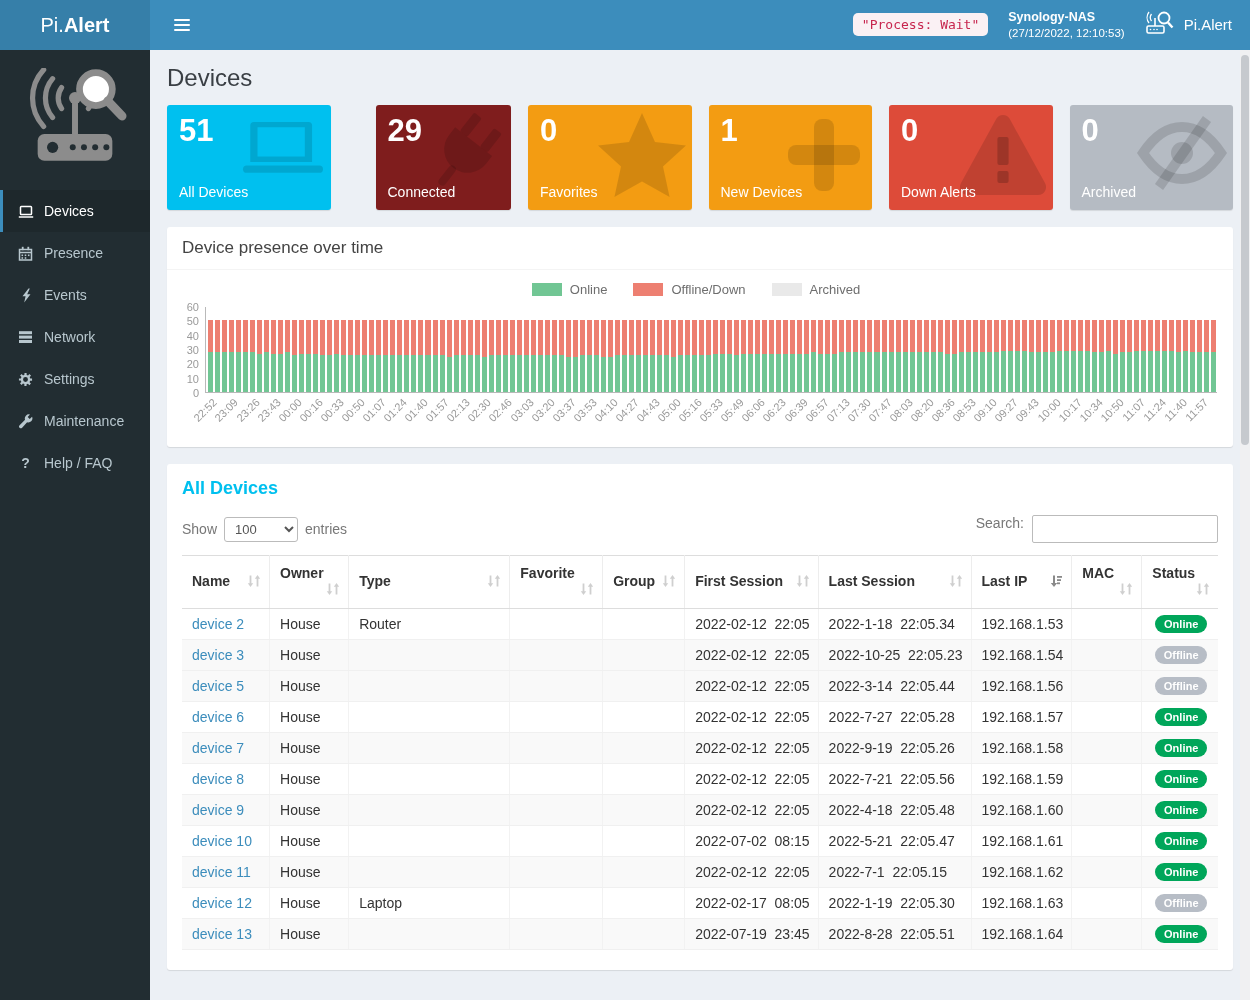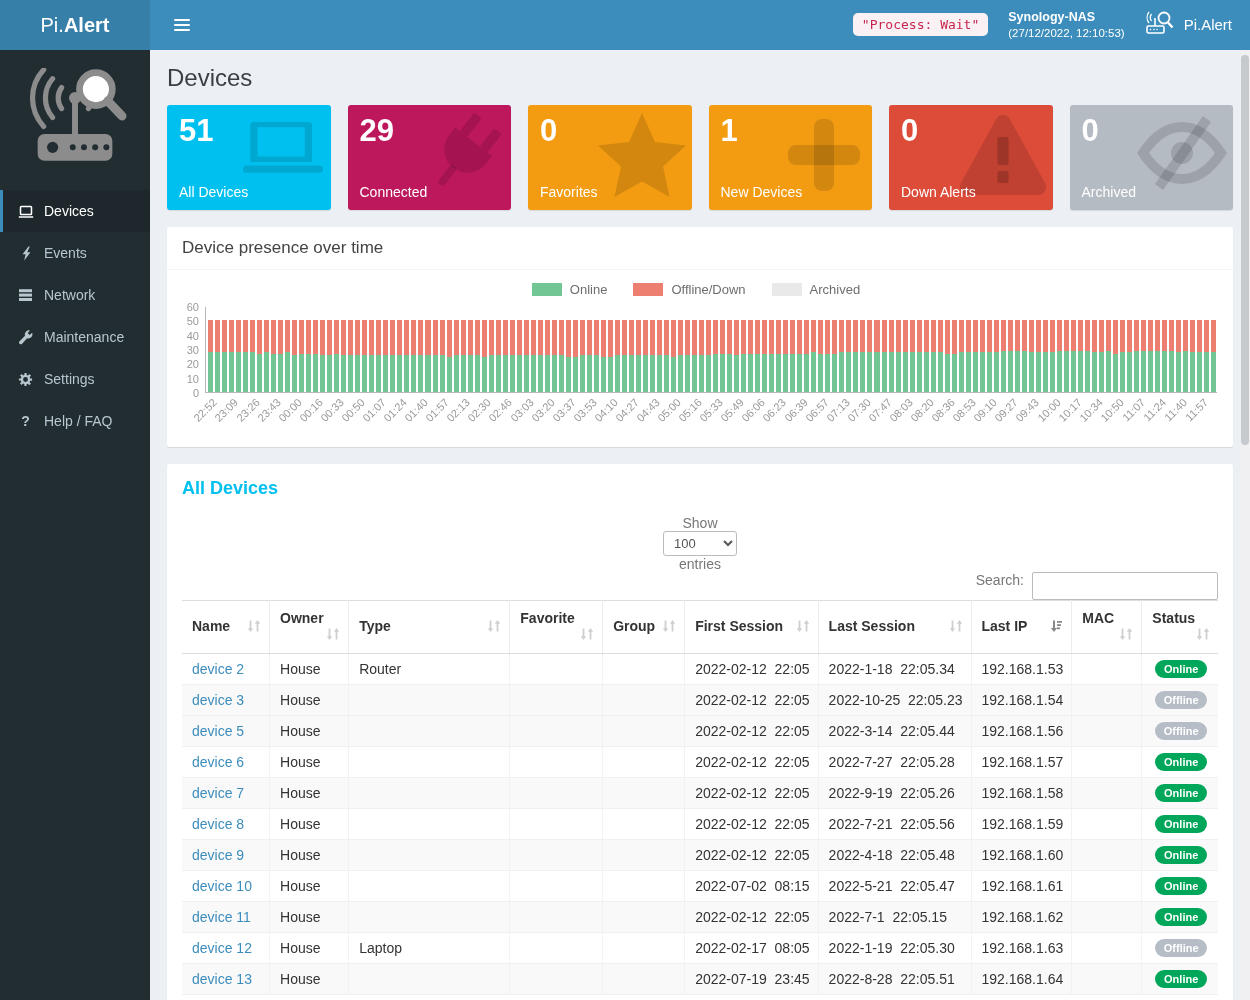--- a/index.html
+++ b/index.html
@@ -56,21 +56,21 @@
   .bars { flex:1; height:86px; display:flex; align-items:flex-end; gap:2px; border-left:1px solid #b9b9b9; border-bottom:1px solid #b9b9b9; padding-left:2px; }
   .bar { flex:1; display:flex; flex-direction:column; justify-content:flex-end; height:100%; }
   .bar div { width:100%; }
   .x-labels { display:flex; margin-left:30px; height:48px; }
   .x-cell { flex:1; position:relative; }
   .x-cell span { position:absolute; top:3px; right:72%; transform:rotate(-45deg); transform-origin:top right; white-space:nowrap; font-size:11px; color:#9a9a9a; }
 
   
   .table-panel { padding:12px 15px 20px 15px; }
   .section-title { color:#00c0ef; font-size:18px; font-weight:bold; margin:2px 0 16px 0; }
-  .controls { display:flex; align-items:center; color:#777; font-size:14px;flex-direction:column; }
+  .controls { display:flex; align-items:center; margin-bottom:12px; color:#777; font-size:14px; }
   .controls select { margin:0 7px; padding:3px 6px; border:1px solid #bbb; border-radius:3px; color:#555; font-size:13px; width:74px; background:#fff; }
   .search-wrap { margin-left:auto; display:flex; gap:8px; }
   .search-wrap input { width:186px; height:28px; border:1px solid #bbb; border-radius:2px; padding:0 6px; font-size:13px; }
 
   table.devices { width:100%; border-collapse:collapse; font-size:14px; color:#333; border-top:1px solid #ddd; }
   table.devices th { text-align:left; font-weight:bold; padding:9px 8px 9px 10px; border-bottom:1px solid #ddd; border-right:1px solid #ededed; white-space:nowrap; cursor:pointer; }
   table.devices th .sort { float:right; margin-left:6px; margin-top:1px; }
   table.devices td { padding:6px 8px 6px 10px; border-bottom:1px solid #f0f0f0; border-right:1px solid #f2f2f2; white-space:pre; }
   table.devices th:last-child, table.devices td:last-child { border-right:none; }
   table.devices tr.stripe td { background:#f9f9f9; }
@@ -148,51 +148,66 @@
       <span class="micon">
         <svg width="16" height="15" viewBox="0 0 16 15" fill="none" stroke="currentColor" stroke-width="1.5">
             <rect x="2.5" y="2.5" width="11" height="8" rx="0.8"></rect>
             <path d="M0.8,13 h14.4"></path>
           </svg>
       </span>
       <span>Devices</span>
     </li>
     <li>
       <span class="micon">
+        <svg width="15" height="15" viewBox="0 0 15 15" fill="currentColor">
+            <path d="M1.5,3.5h12v10.5h-12z M1.5,3.5 v3 h12 v-3" fill="none" stroke="currentColor" stroke-width="1.5"></path>
+            <rect x="3.8" y="0.8" width="1.8" height="3.4"></rect>
+            <rect x="9.4" y="0.8" width="1.8" height="3.4"></rect>
+            <rect x="3.5" y="8.5" width="1.6" height="1.6"></rect>
+            <rect x="6.7" y="8.5" width="1.6" height="1.6"></rect>
+            <rect x="9.9" y="8.5" width="1.6" height="1.6"></rect>
+            <rect x="3.5" y="11.2" width="1.6" height="1.6"></rect>
+            <rect x="6.7" y="11.2" width="1.6" height="1.6"></rect>
+          </svg>
+      </span>
+      <span>Presence</span>
+    </li>
+    <li>
+      <span class="micon">
         <svg width="12" height="15" viewBox="0 0 12 15" fill="currentColor">
             <path d="M8.5,0.5 L2.5,8.2 h3.1 L4.2,14.5 L10.5,6.3 H7.2 L9.8,0.5 z"></path>
           </svg>
       </span>
       <span>Events</span>
     </li>
     <li>
       <span class="micon">
         <svg width="15" height="14" viewBox="0 0 15 14" fill="currentColor">
             <rect x="1" y="1.2" width="13" height="3"></rect>
             <rect x="1" y="5.6" width="13" height="3"></rect>
             <rect x="1" y="10" width="13" height="3"></rect>
           </svg>
       </span>
       <span>Network</span>
     </li>
     <li>
       <span class="micon">
+        <svg width="15" height="15" viewBox="0 0 16 16" fill="currentColor" fill-rule="evenodd">
+            <path d="M6.8,1h2.4v2.1a5,5 0 0 1 1.5.6l1.5-1.5 1.7,1.7-1.5,1.5c.3.5.5,1 .6,1.5H15v2.4h-2.1a5,5 0 0 1-.6,1.5l1.5,1.5-1.7,1.7-1.5-1.5a5,5 0 0 1-1.5.6V15H6.8v-2.1a5,5 0 0 1-1.5-.6l-1.5,1.5-1.7-1.7 1.5-1.5a5,5 0 0 1-.6-1.5H1V6.8h2.1c.1-.5.3-1 .6-1.5L2.2,3.8l1.7-1.7 1.5,1.5c.5-.3 1-.5 1.5-.6V1z M8,5.4a2.6,2.6 0 1 0 0,5.2 2.6,2.6 0 0 0 0-5.2z"></path>
+          </svg>
+      </span>
+      <span>Settings</span>
+    </li>
+    <li>
+      <span class="micon">
         <svg width="15" height="15" viewBox="0 0 16 16" fill="currentColor">
             <path d="M15.2,3.5 a4.3,4.3 0 0 1-5.5,5.3 L4.4,14.6 a1.9,1.9 0 0 1-2.7-2.7 L7.5,6.1 A4.3,4.3 0 0 1 12.8,0.6 L10.3,3.1 l2.2,2.2 2.5-2.5 z"></path>
           </svg>
       </span>
       <span>Maintenance</span>
-    </li>
-    <li>
-      <span class="micon">
-        <svg width="15" height="15" viewBox="0 0 16 16" fill="currentColor" fill-rule="evenodd">
-            <path d="M6.8,1h2.4v2.1a5,5 0 0 1 1.5.6l1.5-1.5 1.7,1.7-1.5,1.5c.3.5.5,1 .6,1.5H15v2.4h-2.1a5,5 0 0 1-.6,1.5l1.5,1.5-1.7,1.7-1.5-1.5a5,5 0 0 1-1.5.6V15H6.8v-2.1a5,5 0 0 1-1.5-.6l-1.5,1.5-1.7-1.7 1.5-1.5a5,5 0 0 1-.6-1.5H1V6.8h2.1c.1-.5.3-1 .6-1.5L2.2,3.8l1.7-1.7 1.5,1.5c.5-.3 1-.5 1.5-.6V1z M8,5.4a2.6,2.6 0 1 0 0,5.2 2.6,2.6 0 0 0 0-5.2z"></path>
-          </svg>
-      </span>
-      <span>Settings</span>
     </li>
     <li>
       <span class="micon qmark">?</span>
       <span>Help / FAQ</span>
     </li>
   </ul>
 </aside>
 
 <main class="content" style="margin-top:50px;">
   <h1 class="page-title">Devices</h1>
@@ -201,21 +216,21 @@
     <div class="card" style="background-color: rgb(0, 192, 239);">
       <div class="num">51</div>
       <div class="lbl">All Devices</div>
       <span class="wicon">
         <svg width="88" height="80" viewBox="0 0 48 44" fill="rgba(0,0,0,0.13)">
             <path d="M8,6 h30 a2,2 0 0 1 2,2 v20 h-34 V8 a2,2 0 0 1 2-2 z M10,9 h26 v16 h-26 z" fill-rule="evenodd" fill="rgba(0,0,0,0.13)"></path>
             <rect x="2" y="30" width="44" height="4" rx="2"></rect>
           </svg>
       </span>
     </div>
-    <div class="card" style="background-color: #be185d;">
+    <div class="card" style="background-color: #7f1d1d; margin-left: 28px;">
       <div class="num">29</div>
       <div class="lbl">Connected</div>
       <span class="wicon">
         <svg width="86" height="86" viewBox="0 0 44 44" fill="rgba(0,0,0,0.13)">
             <g transform="rotate(38 22 22)">
               <rect x="13" y="2" width="5" height="12" rx="1"></rect>
               <rect x="26" y="2" width="5" height="12" rx="1"></rect>
               <path d="M10,14 h24 v5 a12,12 0 0 1-24,0 z"></path>
               <rect x="20" y="30" width="4" height="12" rx="2"></rect>
             </g>

